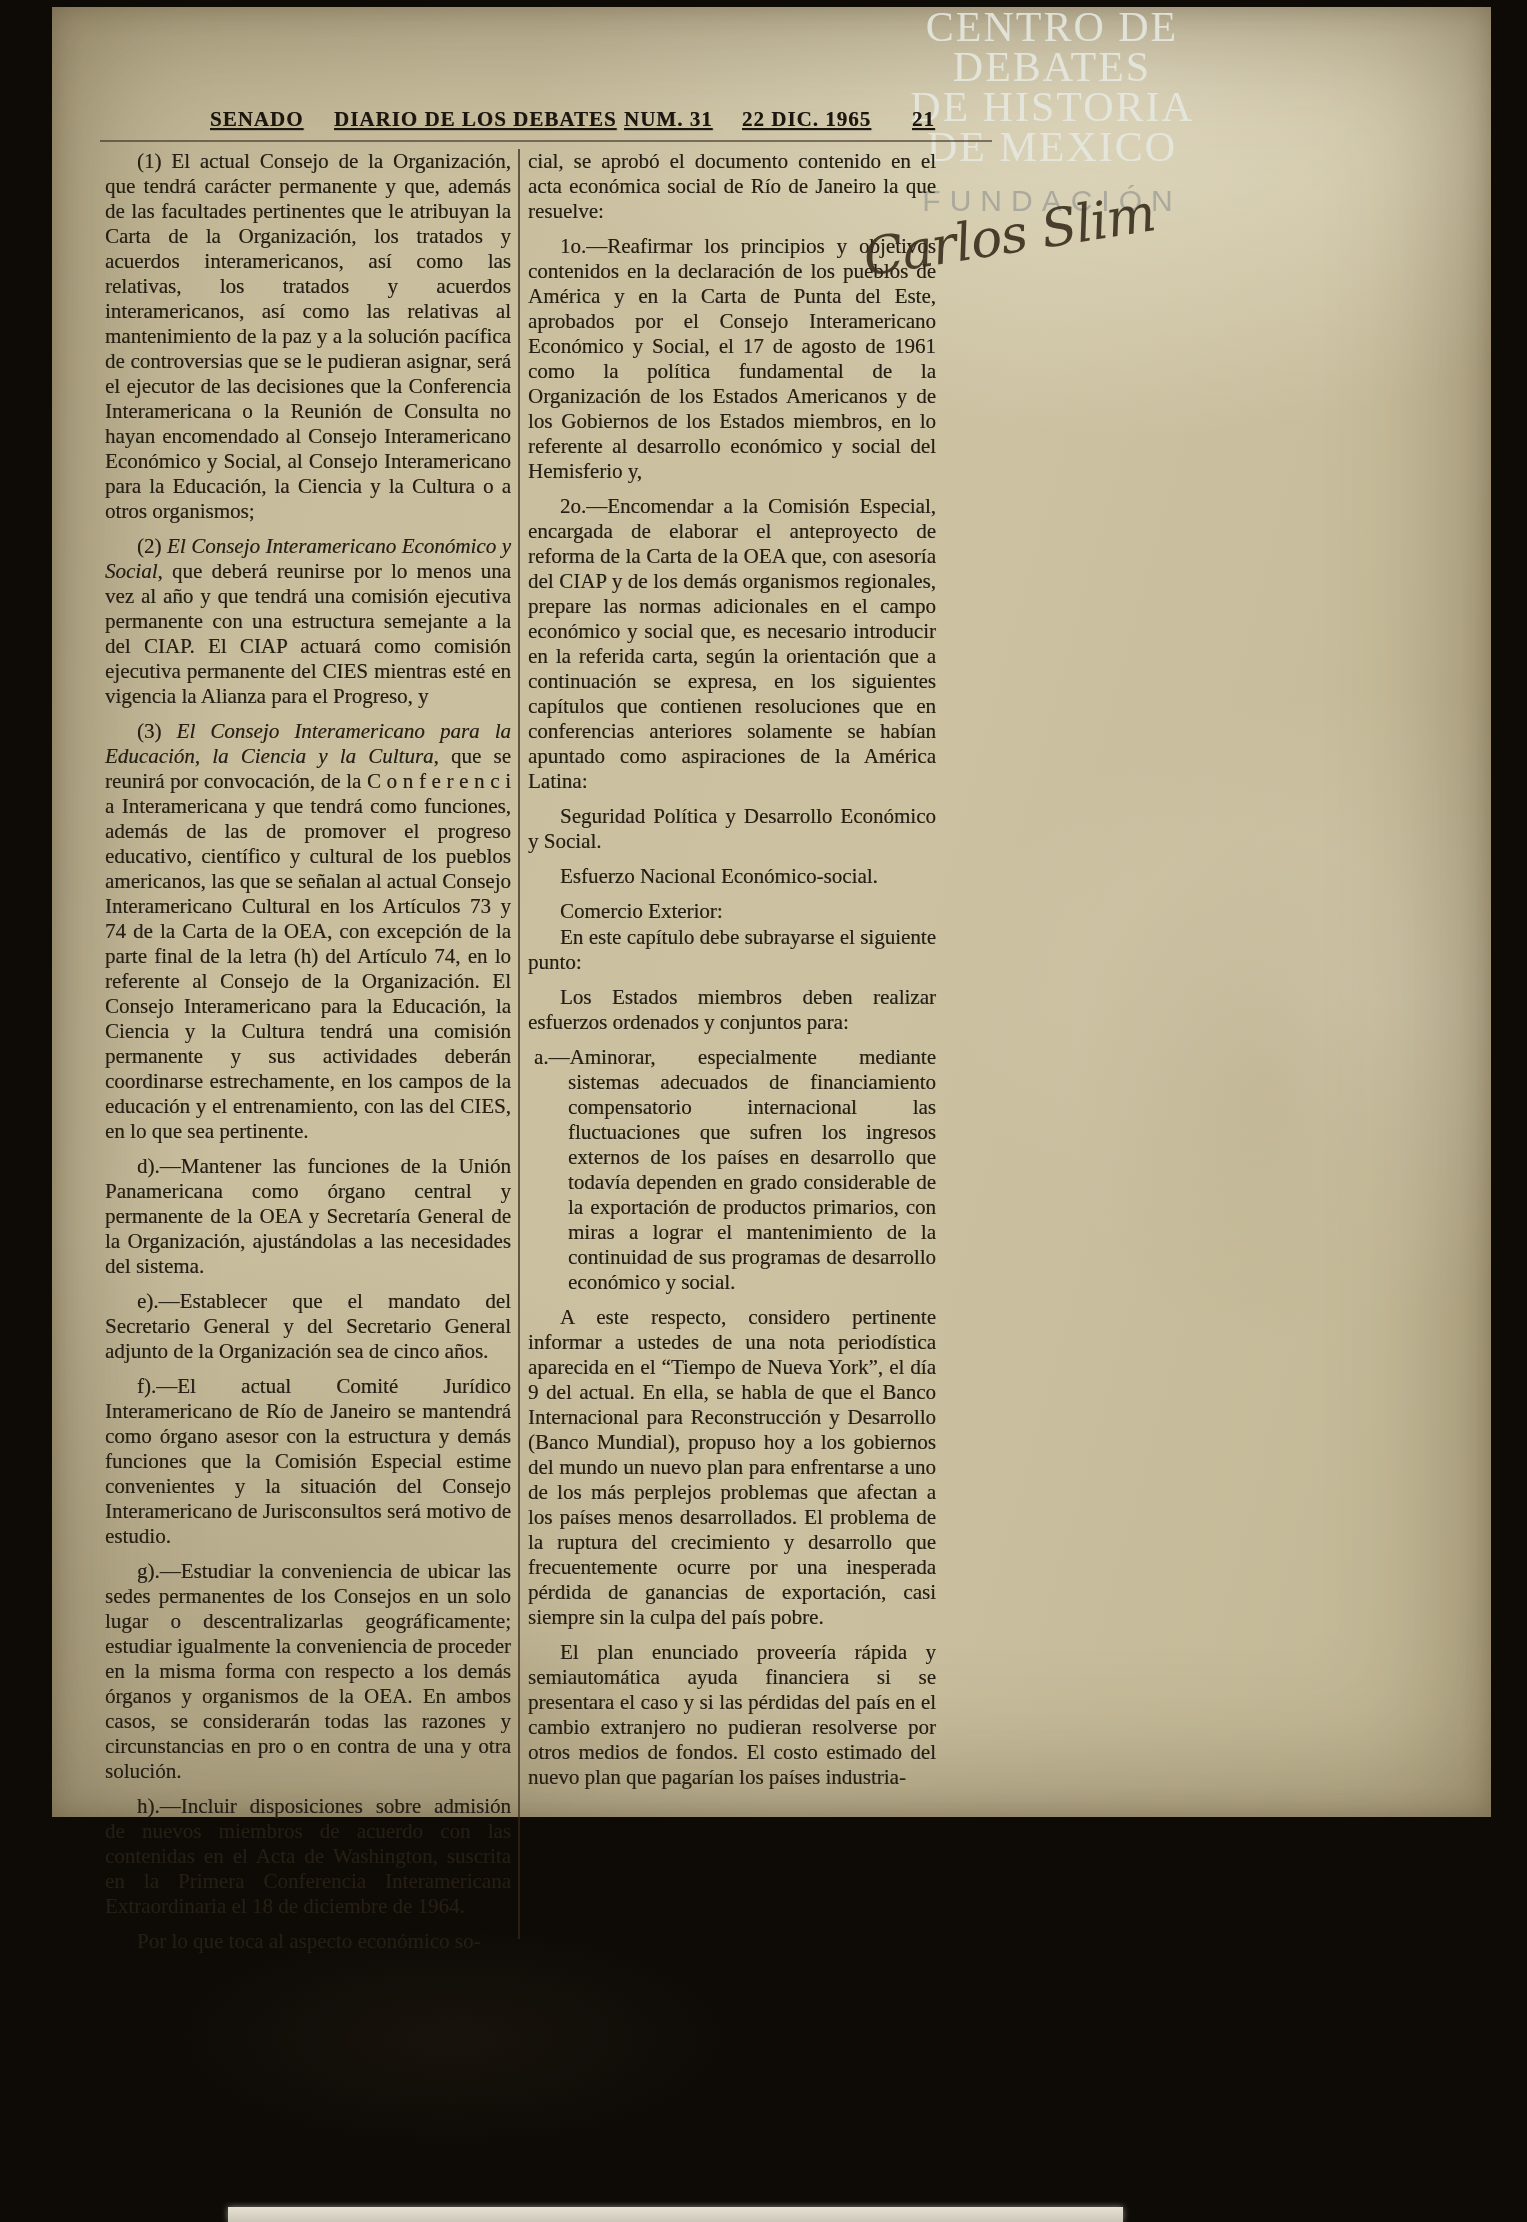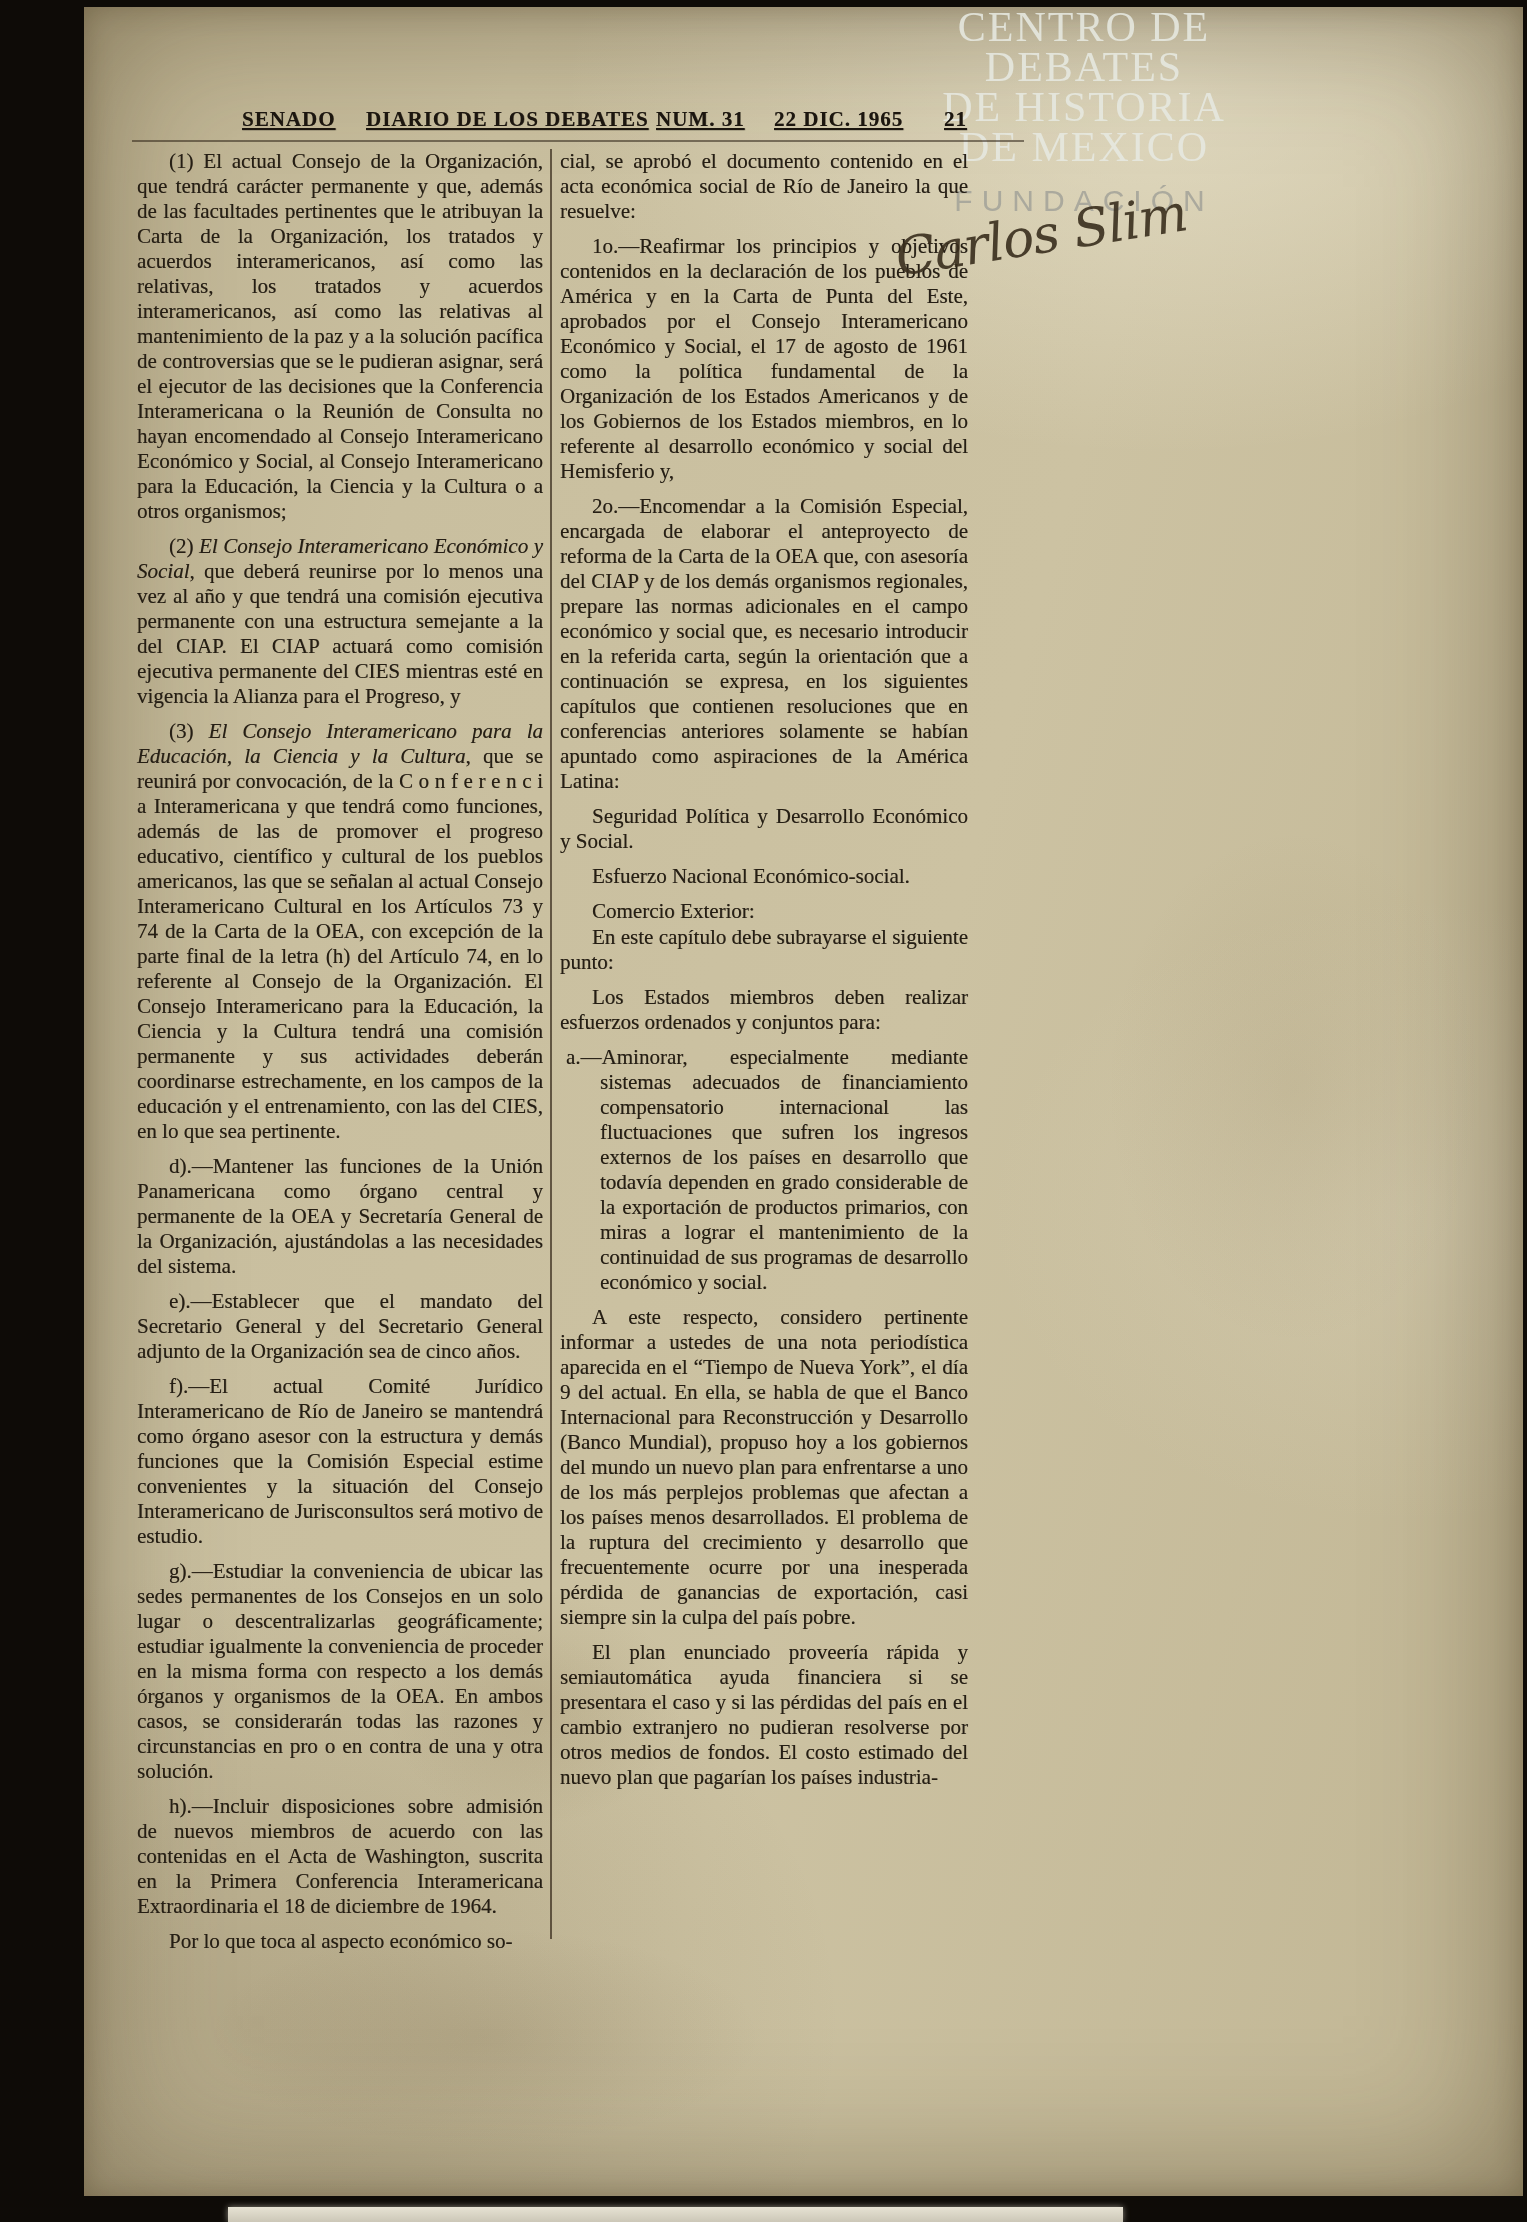--- a/index.html
+++ b/index.html
@@ -6,30 +6,29 @@
   body {
     width:1527px; height:2222px;
     background:#0e0b07;
     font-family:"Liberation Serif","DejaVu Serif",serif;
     position:relative; overflow:hidden;
   }
   .scan { position:absolute; inset:0; }
 
   
   .paper {
-    position:absolute; left:52px; top:7px; width:1439px; height:2189px;
+    position:absolute; left:52px; top:7px; width:1439px; height:1810px;
     background:
       radial-gradient(ellipse 1000px 600px at 75% 4%, rgba(241,236,216,0.55), rgba(241,236,216,0) 60%),
       radial-gradient(ellipse 700px 520px at 92% 55%, rgba(222,214,190,0.35), rgba(222,214,190,0) 60%),
       radial-gradient(ellipse 900px 700px at 12% 92%, rgba(95,78,45,0.22), rgba(95,78,45,0) 65%),
       linear-gradient(105deg, #bdb291 0%, #c9bf9f 22%, #ccc2a2 55%, #c1b694 100%);
     box-shadow:
       inset 0 0 140px 12px rgba(62,47,22,0.42),
       inset 0 0 28px rgba(62,47,22,0.30);
-    margin-left: 32px;
   }
   .stain { position:absolute; pointer-events:none; }
   .stain-1 { left:300px; top:1580px; width:300px; height:240px;
     background:radial-gradient(ellipse, rgba(110,90,50,0.14), rgba(110,90,50,0) 70%); }
   .stain-2 { left:1020px; top:820px; width:380px; height:520px;
     background:radial-gradient(ellipse, rgba(120,100,60,0.10), rgba(120,100,60,0) 70%); }
   .stain-3 { left:120px; top:1920px; width:560px; height:220px;
     background:radial-gradient(ellipse, rgba(90,70,40,0.13), rgba(90,70,40,0) 70%); }
 
   

